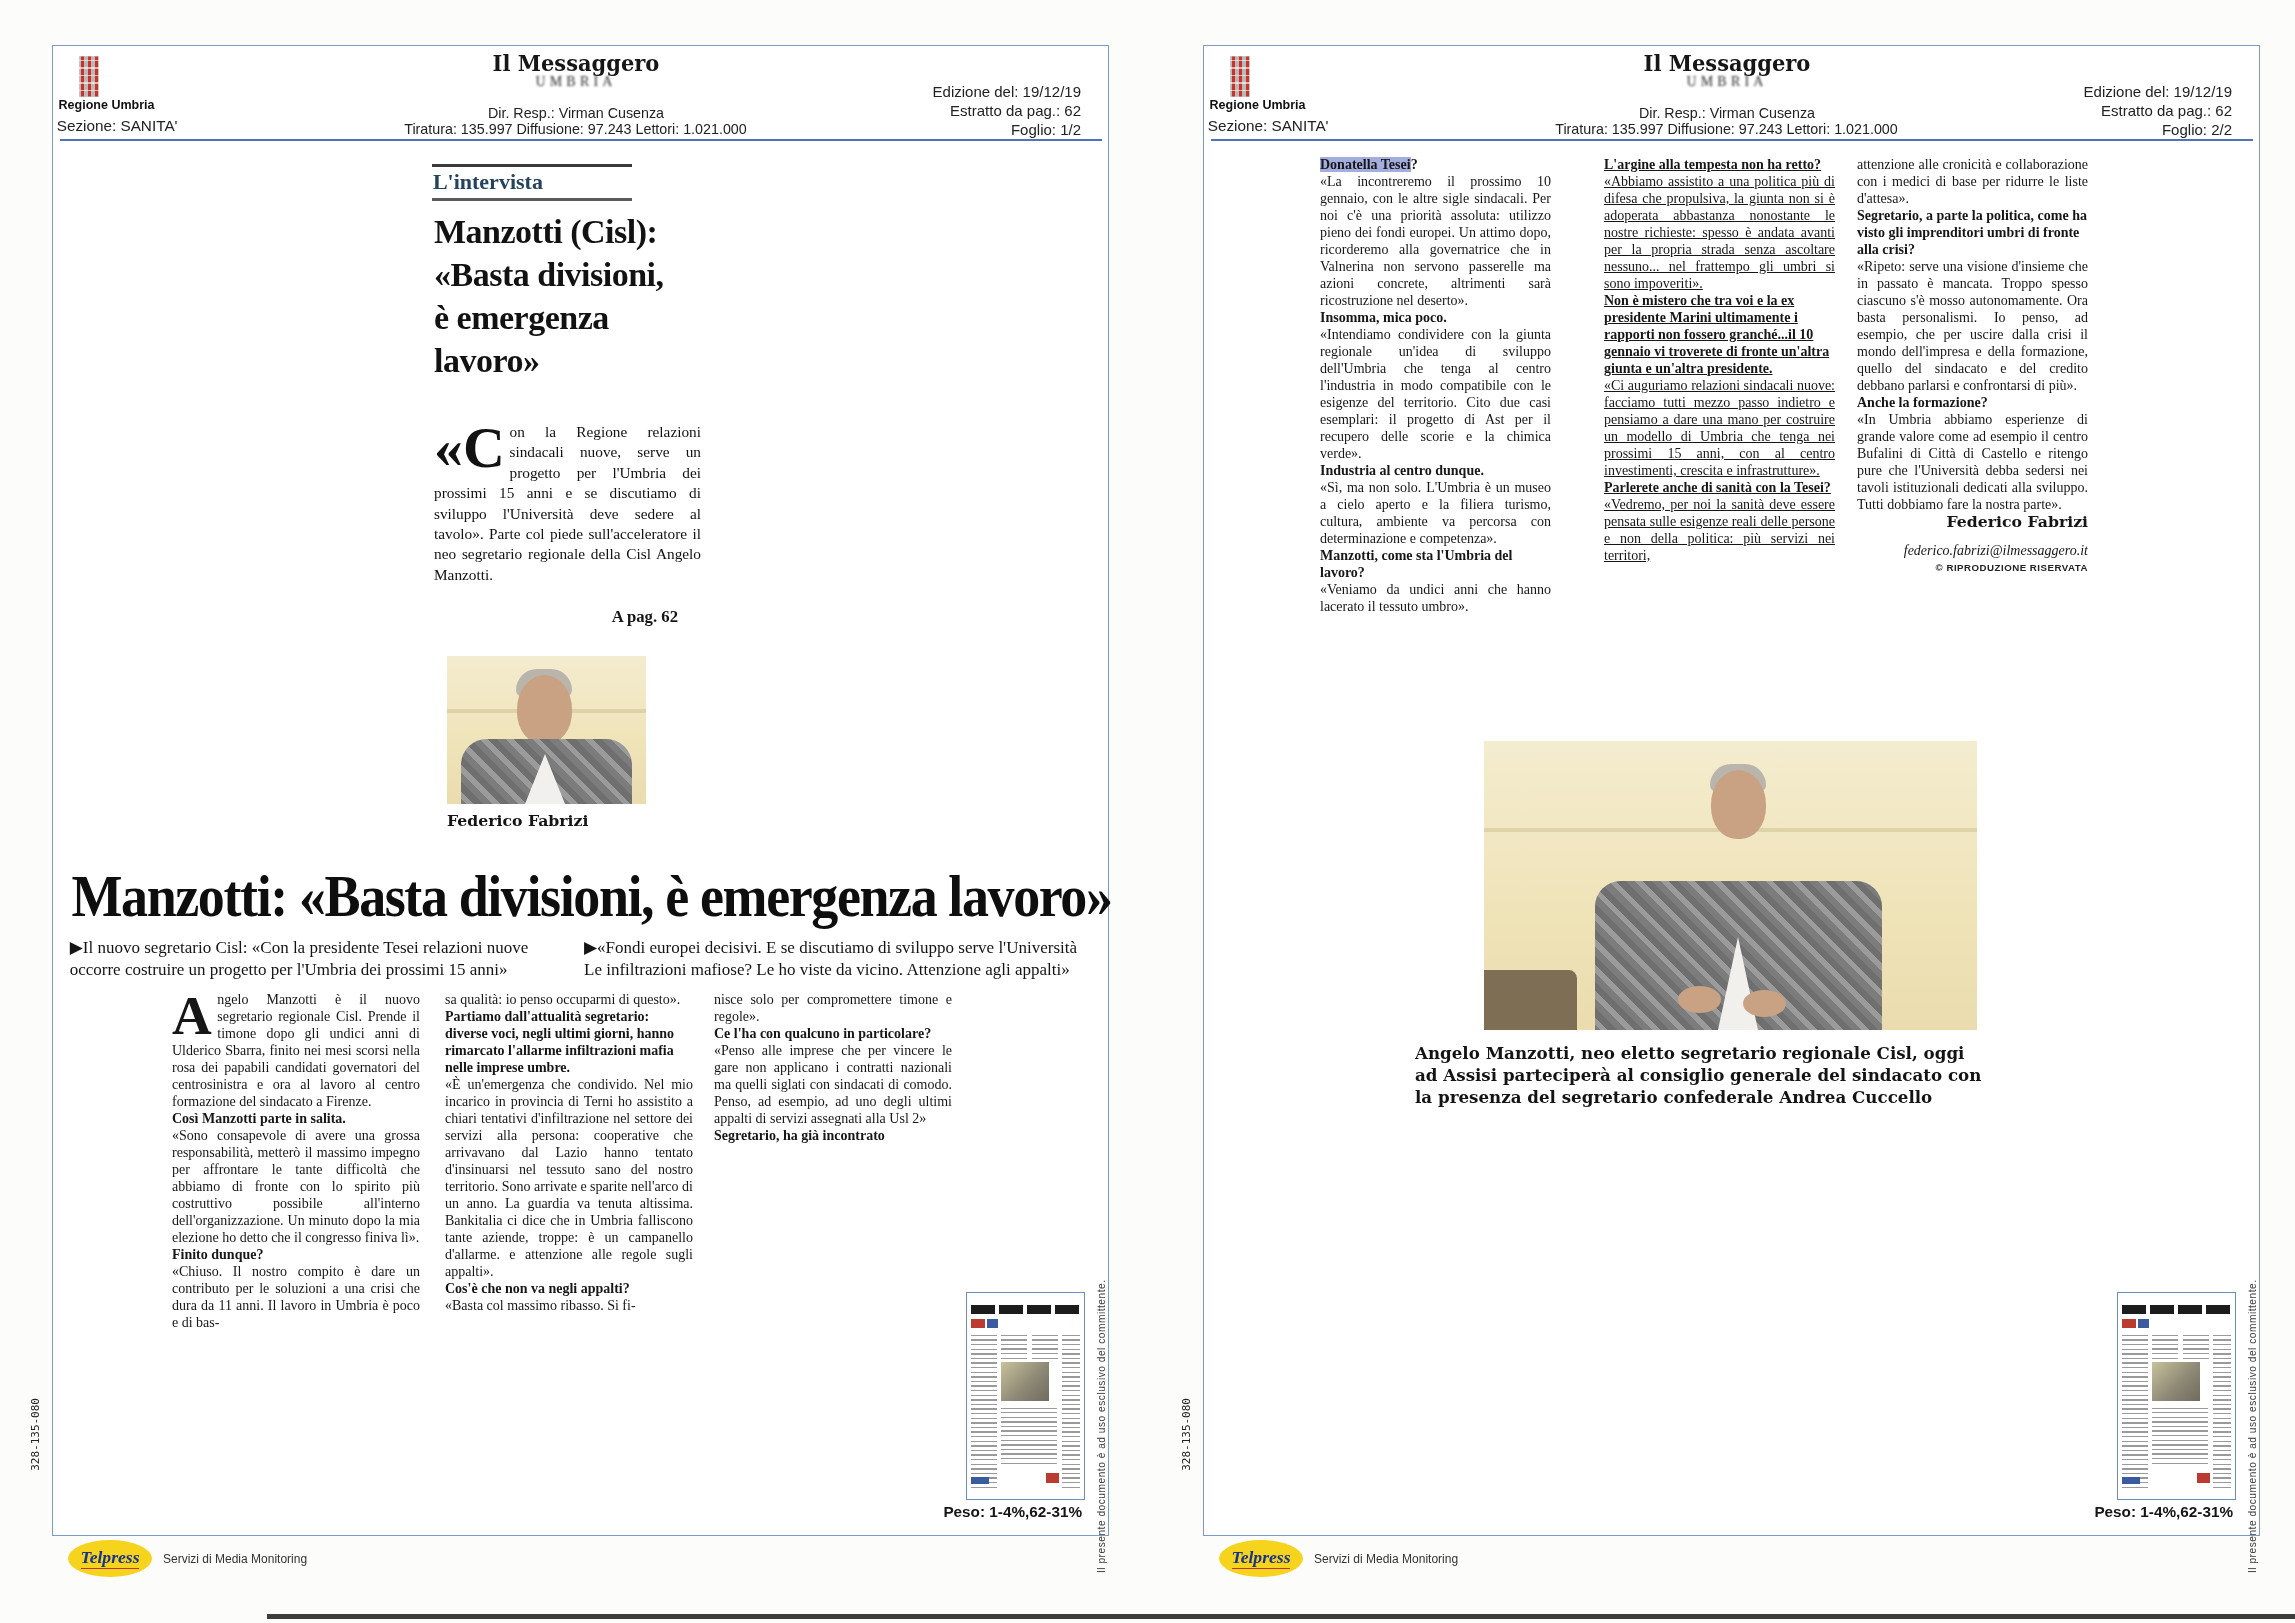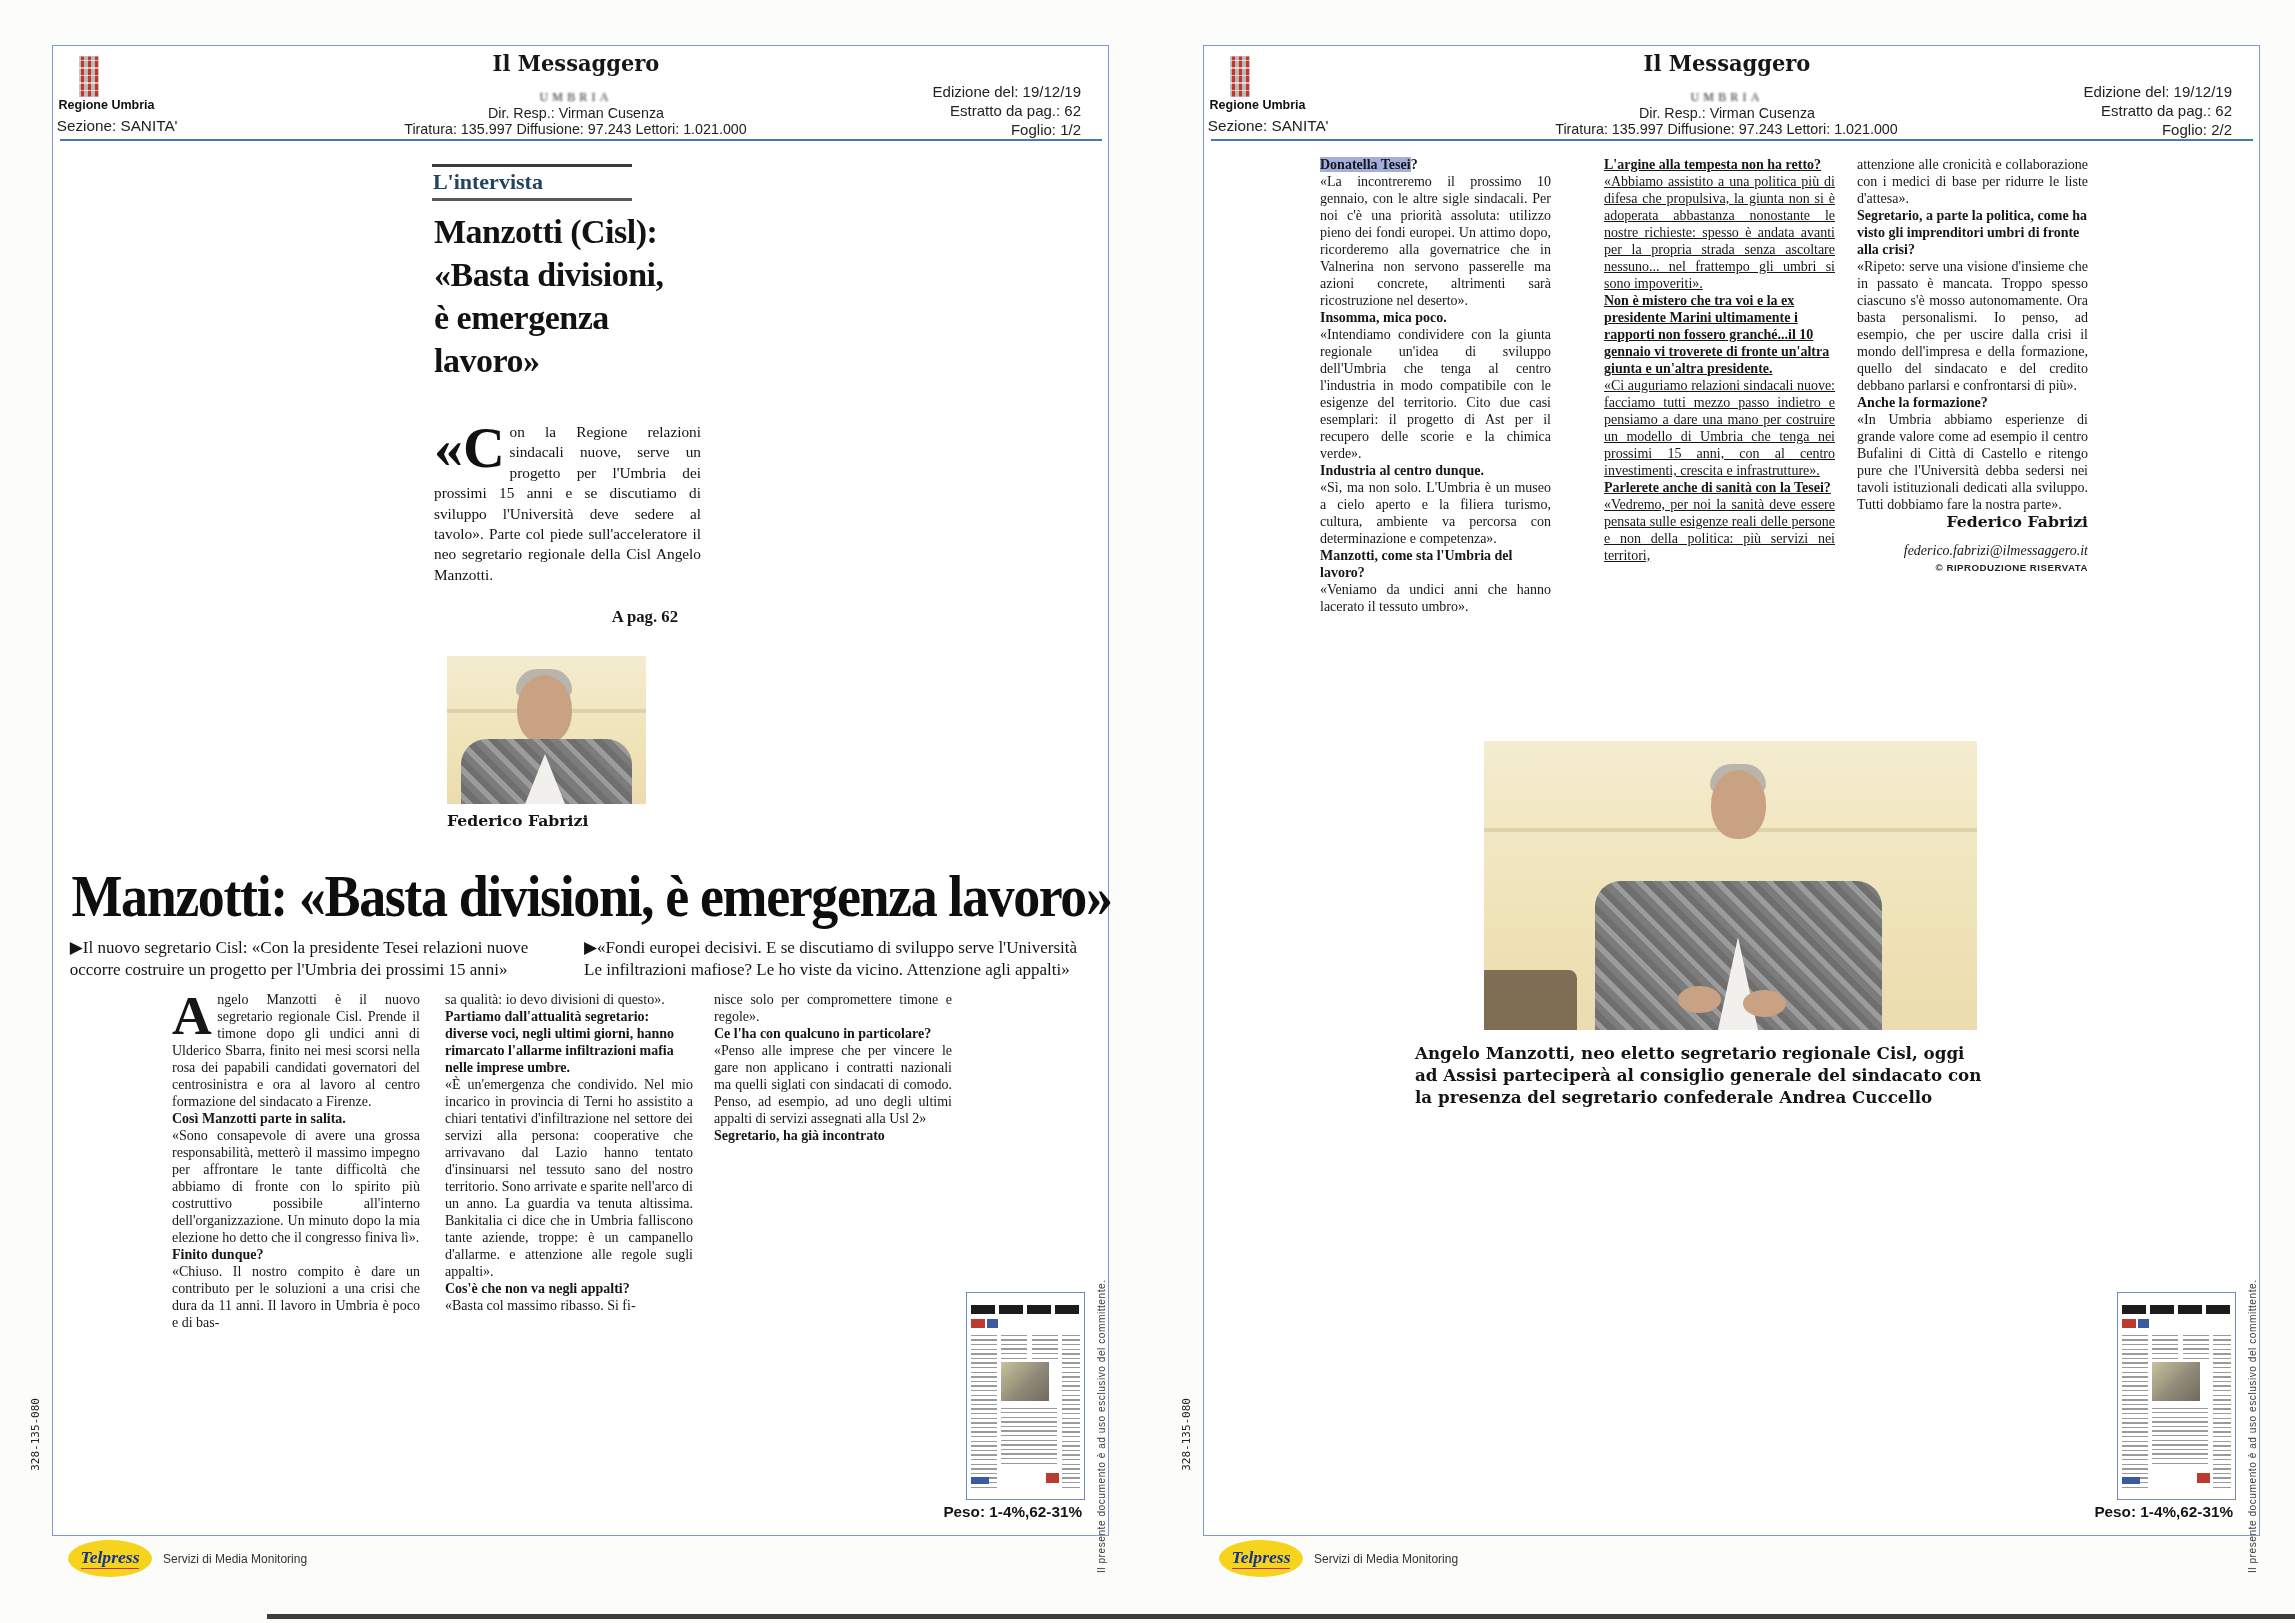--- a/index.html
+++ b/index.html
@@ -14,22 +14,22 @@
   .hdr-logo{left:26px;top:10.2px;width:20.4px;height:41px;
     background:repeating-linear-gradient(90deg,#b9b9b9 0 1.9px,#c8342a 1.9px 5.1px,#b9b9b9 5.1px 7px);
     box-shadow:inset 0 0 0 0.5px #cfcfcf;}
   .hdr-logo:after{content:"";position:absolute;inset:0;
     background:repeating-linear-gradient(0deg,transparent 0 6px,rgba(255,255,255,.6) 6px 7.4px);}
   .hdr-regione{left:5.6px;top:52px;font-weight:bold;font-size:12.5px;color:#101010;white-space:nowrap;text-align:right;}
   .hdr-sezione{left:3.7px;top:71px;font-size:15.3px;color:#222;white-space:nowrap;text-align:center;}
   .paper{left:398px;top:7.4px;width:250px;text-align:center;}
   .paper-name{font-family:"DejaVu Serif",serif;font-weight:bold;font-size:21px;line-height:20.4px;
     letter-spacing:0px;color:#161616;filter:blur(0.7px);transform:scaleY(1.08);}
-  .paper-edition{font-family:"Liberation Serif",serif;font-size:12px;letter-spacing:4.2px;
-    color:#2a2a2a;filter:blur(0.8px);margin-top:16px;}
+  .paper-edition{font-family:"Liberation Serif",serif;font-size:14px;letter-spacing:4.2px;
+    color:#2a2a2a;filter:blur(0.8px);margin-top:0px;}
   .hdr-dir{left:398px;top:59px;width:250px;text-align:center;font-size:14.3px;color:#222;}
   .hdr-tir{left:282px;top:75px;width:481px;text-align:center;font-size:14.3px;color:#222;white-space:nowrap;}
   .hdr-right{right:27px;top:36px;text-align:right;font-size:15px;line-height:19px;color:#222;}
   .hdr-rule{left:6.5px;right:6.5px;top:93px;height:1.9px;background:#4d74b5;}
 
   
   .kicker-box{left:379px;top:118px;width:200px;}
   .kicker-rule-top{height:3.2px;background:#3a3a3a;}
   .kicker-text{font-family:"Liberation Serif",serif;font-weight:bold;font-size:22px;
     color:#24435e;padding:2.3px 0 2.8px 0.9px;}
@@ -162,21 +162,21 @@
     <div class="abs deck deck-right">▶«Fondi europei decisivi. E se discutiamo di sviluppo serve l'Università  Le infiltrazioni mafiose? Le ho viste da vicino. Attenzione agli appalti»</div>
 
     <div class="abs bodycol" id="p1c1">
         <p class="bp"><span class="drop">A</span>ngelo Manzotti è il nuovo segretario regionale Cisl. Prende il timone dopo gli undici anni di Ulderico Sbarra, finito nei mesi scorsi nella rosa dei papabili candidati governatori del centrosinistra e ora al lavoro al centro formazione del sindacato a Firenze.</p>
         <p class="bp q">Così Manzotti parte in salita.</p>
         <p class="bp">«Sono consapevole di avere una grossa responsabilità, metterò il massimo impegno per affrontare le tante difficoltà che abbiamo di fronte con lo spirito più costruttivo possibile all'interno dell'organizzazione. Un minuto dopo la mia elezione ho detto che il congresso finiva lì».</p>
         <p class="bp q">Finito dunque?</p>
         <p class="bp">«Chiuso. Il nostro compito è dare un contributo per le soluzioni a una crisi che dura da 11 anni. Il lavoro in Umbria è poco e di bas-</p>
       </div>
     <div class="abs bodycol" id="p1c2">
-        <p class="bp">sa qualità: io devo divisioni di questo».</p>
+        <p class="bp">sa qualità: io penso occuparmi di questo».</p>
         <p class="bp q">Partiamo dall'attualità segretario: diverse voci, negli ultimi giorni, hanno rimarcato l'allarme infiltrazioni mafia nelle imprese umbre.</p>
         <p class="bp">«È un'emergenza che condivido. Nel mio incarico in provincia di Terni ho assistito a chiari tentativi d'infiltrazione nel settore dei servizi alla persona: cooperative che arrivavano dal Lazio hanno tentato d'insinuarsi nel tessuto sano del nostro territorio. Sono arrivate e sparite nell'arco di un anno. La guardia va tenuta altissima. Bankitalia ci dice che in Umbria falliscono tante aziende, troppe: è un campanello d'allarme. e attenzione alle regole sugli appalti».</p>
         <p class="bp q">Cos'è che non va negli appalti?</p>
         <p class="bp">«Basta col massimo ribasso. Si fi-</p>
       </div>
     <div class="abs bodycol" id="p1c3">
         <p class="bp">nisce solo per compromettere timone e regole».</p>
         <p class="bp q">Ce l'ha con qualcuno in particolare?</p>
         <p class="bp">«Penso alle imprese che per vincere le gare non applicano i contratti nazionali ma quelli siglati con sindacati di comodo. Penso, ad esempio, ad uno degli ultimi appalti di servizi assegnati alla Usl 2»</p>
         <p class="bp q">Segretario, ha già incontrato</p>

